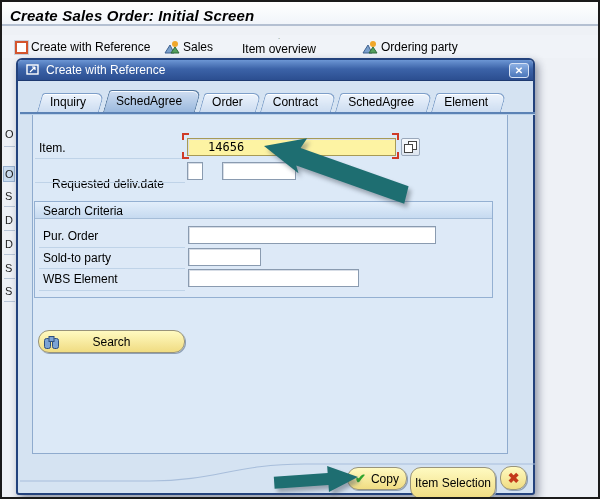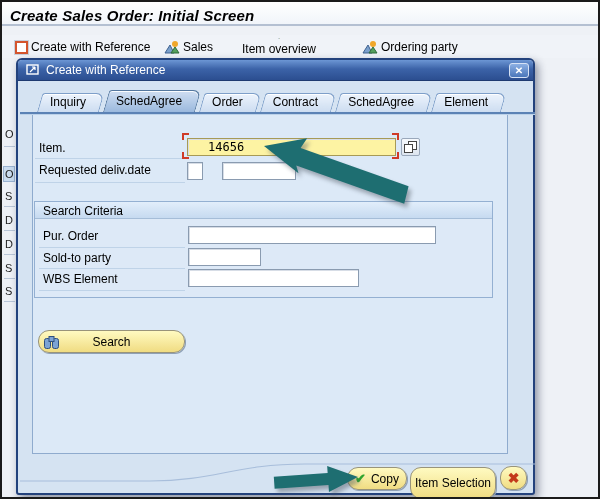--- a/index.html
+++ b/index.html
@@ -206,21 +206,21 @@
         <span class="fmark bl" style="left:149px; top:37px;"></span>
         <span class="fmark br" style="left:359px; top:37px;"></span>
         <div class="matchcode-btn">
           <svg width="17" height="16" viewBox="0 0 17 16">
             <rect x="6.5" y="2.5" width="8" height="8" fill="#fff" stroke="#444"></rect>
             <rect x="2.5" y="5.5" width="8" height="8" fill="#fff" stroke="#444"></rect>
           </svg>
         </div>
         <div class="hl" style="top:43px;"></div>
 
-        <span class="flabel" style="top:48px;">Requested deliv.date</span>
+        <span class="flabel" style="top:62px;margin-left:13px;">Requested deliv.date</span>
         <input class="sap" style="left: 154px; top: 47px; width: 16px; padding: 0px;" value="">
         <input class="sap" style="left: 189px; top: 47px; width: 74px;" value="">
         <div class="hl" style="top:67px;"></div>
 
         <div class="groupbox">
           <div class="groupbox-hdr">
             <span>Search Criteria</span>
           </div>
           <span class="gb-label" style="top:27px;">Pur. Order</span>
           <input class="sap" style="left: 153px; top: 24px; width: 248px;" value="">

